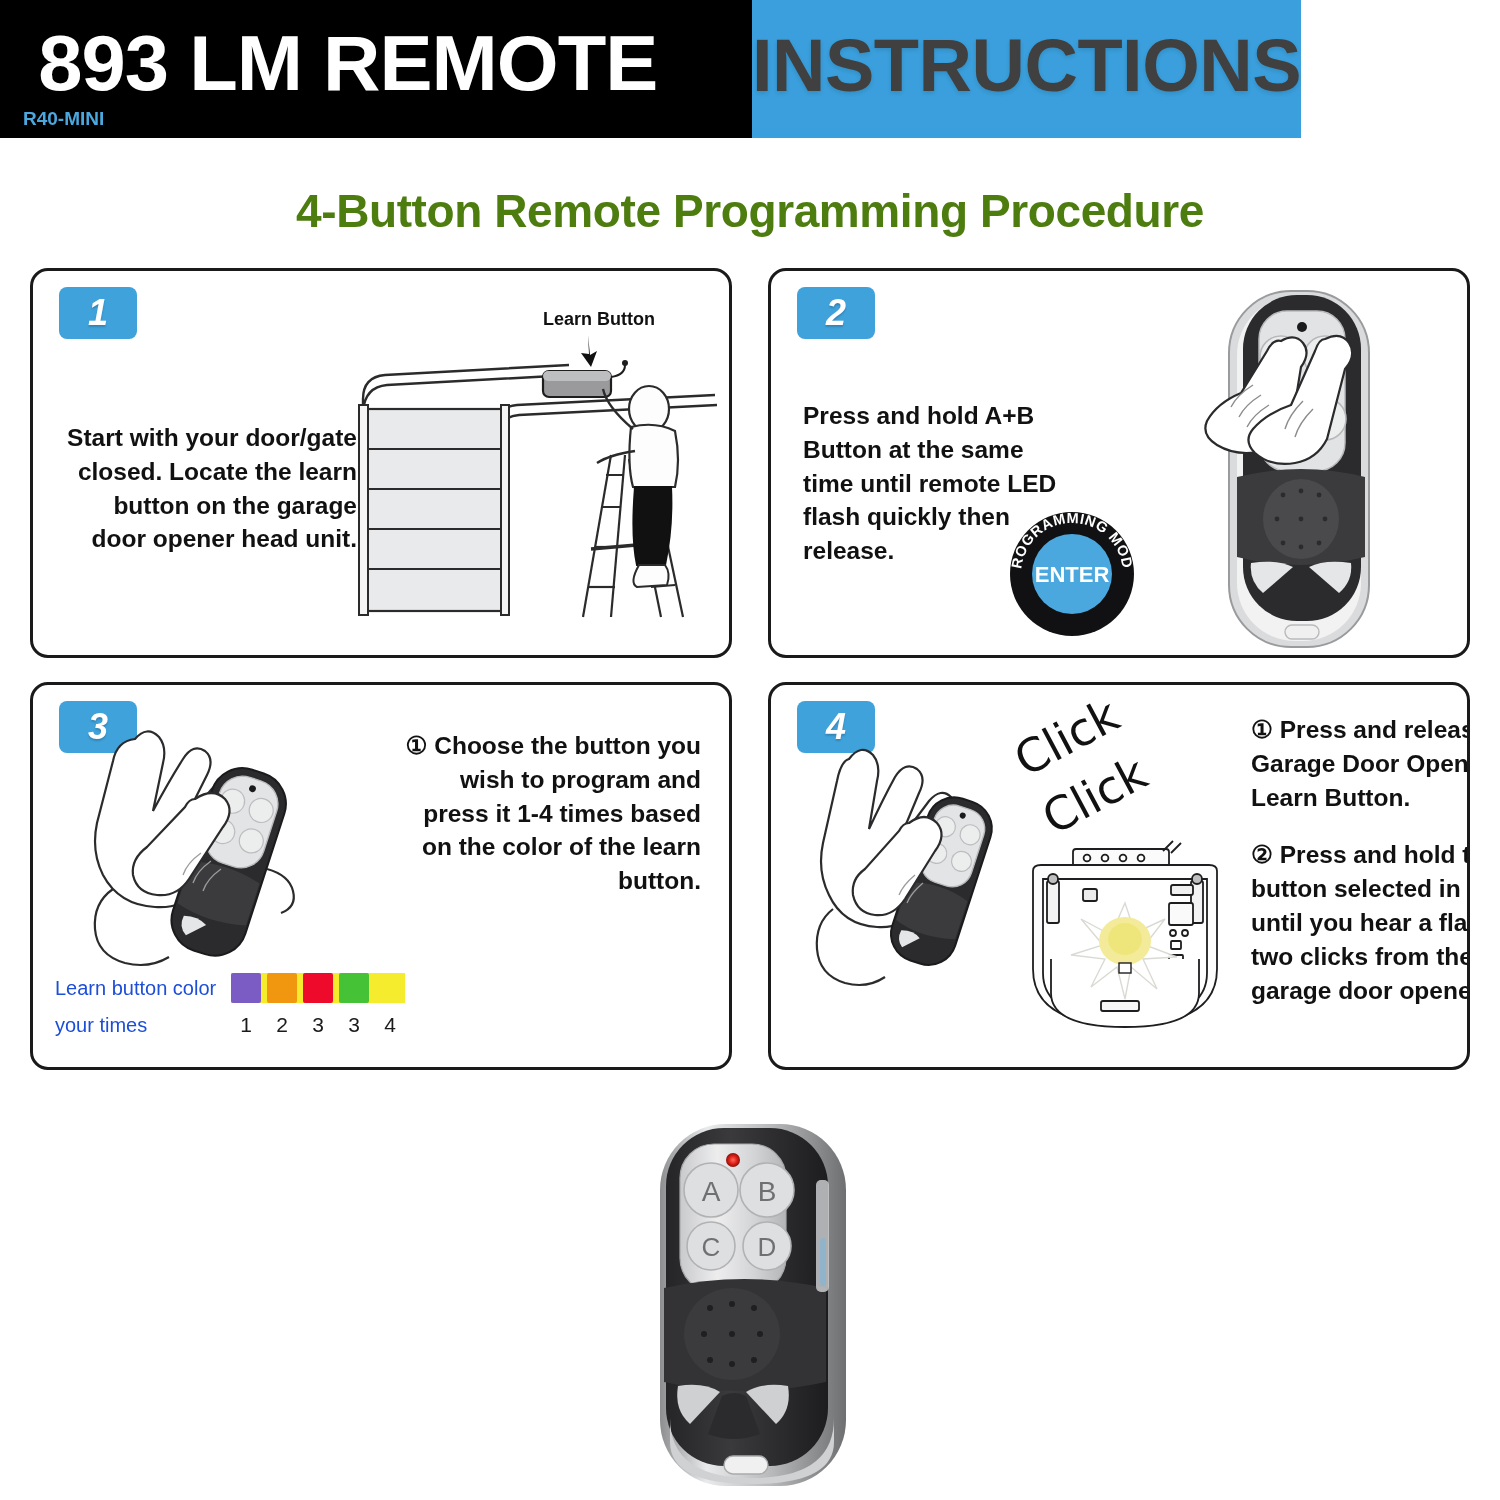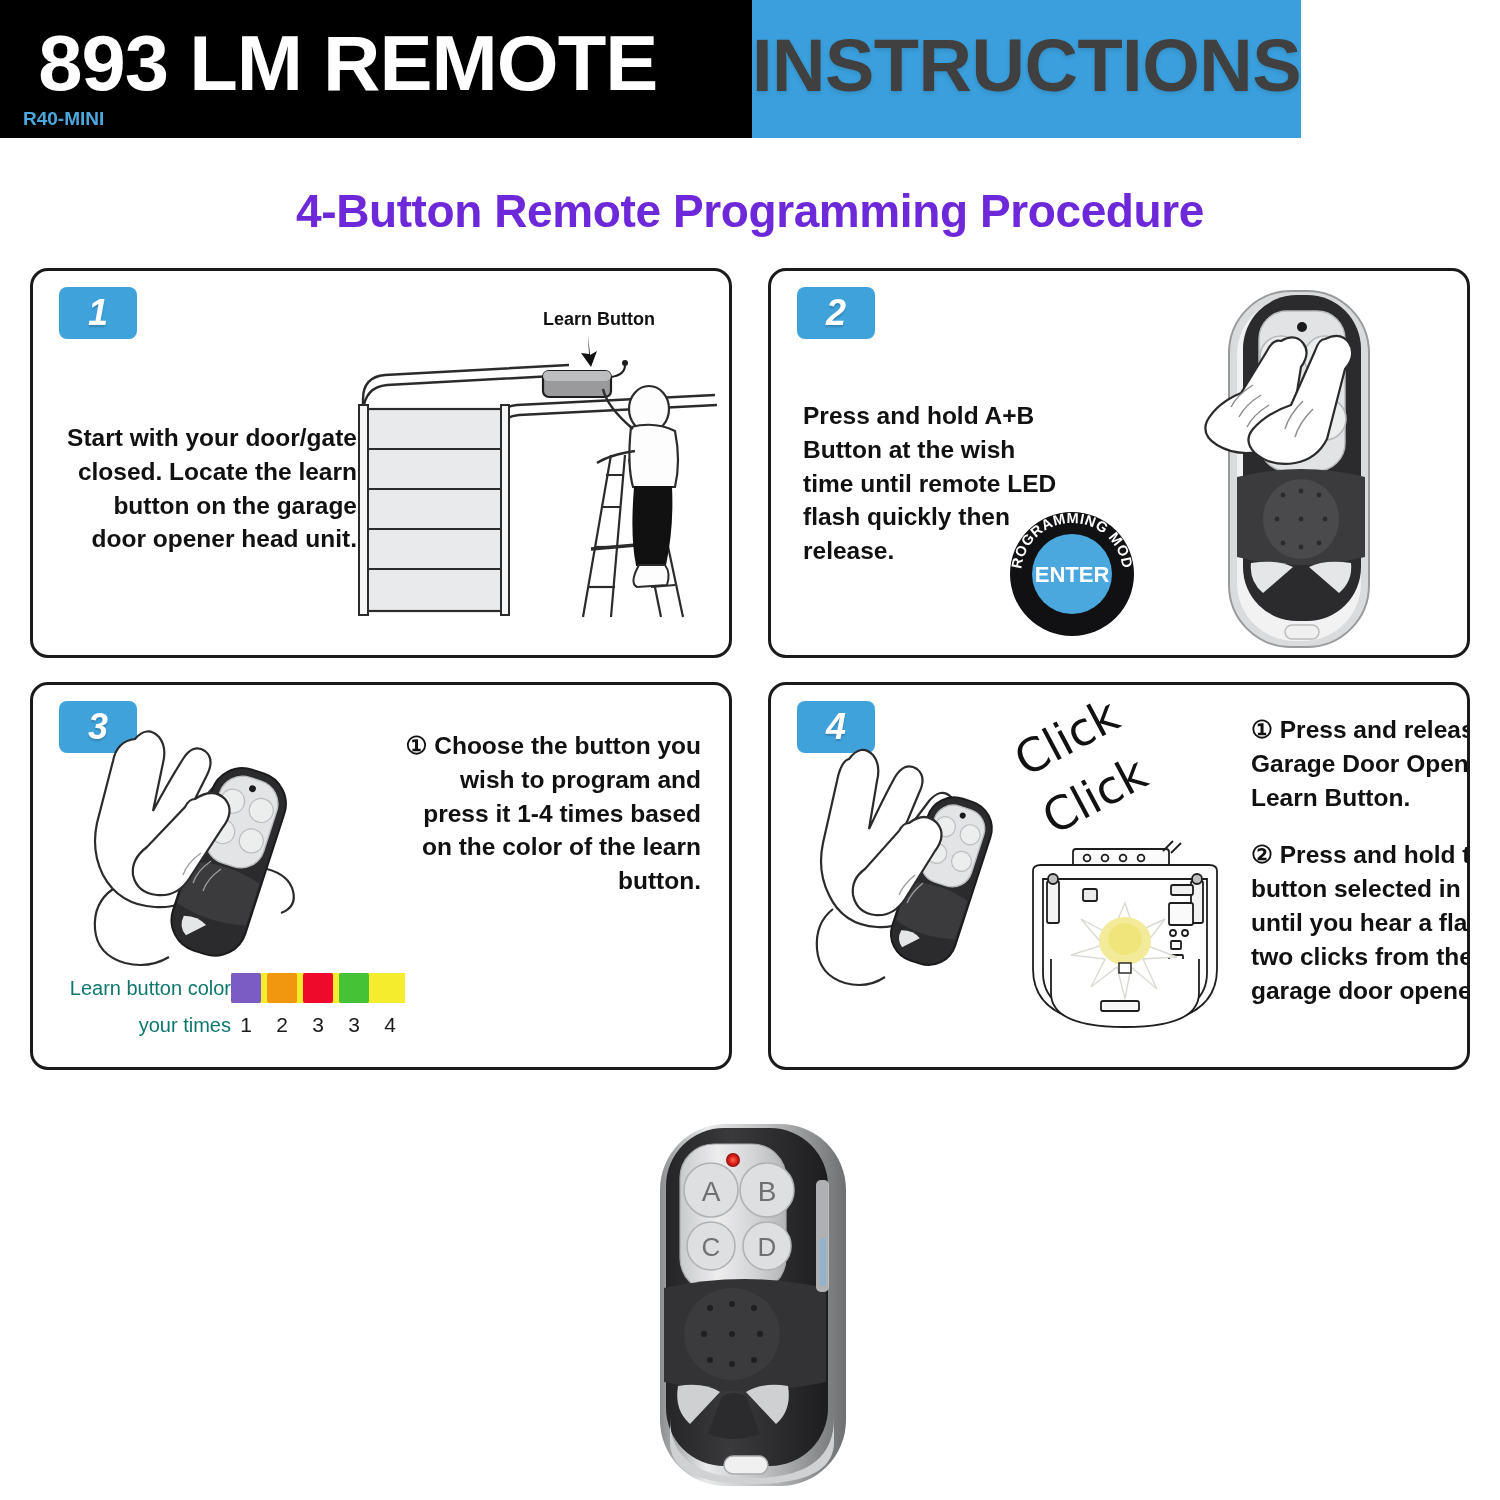--- a/index.html
+++ b/index.html
@@ -42,21 +42,21 @@
     letter-spacing:-0.5px; line-height:1; margin-top:-6px;
     text-shadow: 0 2px 4px rgba(0,0,0,.12);
     white-space:nowrap;
   }
 
   
   .main-title {
     text-align:center;
     font-size:46px;
     font-weight:bold;
-    color:#6d28d9;
+    color:#4d7c0f;
     margin-top:46px;
     letter-spacing:-0.4px;
   }
 
   
   .grid {
     position:absolute;
     left:30px; top:268px;
     width:1440px;
   }
@@ -103,21 +103,21 @@
     position:absolute; left:236px; top:238px;
     width:130px; height:130px;
   }
 
   
   .p3-art { position:absolute; left:20px; top:18px; width:330px; height:290px; }
   .p3-text { position:absolute; left:368px; top:44px; width:300px;text-align:right; }
   .legend { position:absolute; left:22px; bottom:20px; width:350px; }
   .legend-row { display:flex; align-items:center; margin-bottom:10px; }
   .legend-label {
-    font-size:20px; color:#0f766e; width:185px; font-weight:normal;text-align:right;
+    font-size:20px; color:#1d4ed8; width:185px; font-weight:normal;
   }
   .swatches { display:flex; gap:6px; }
   .swatch { width:30px; height:30px; border-radius:2px; }
   .times { display:flex; gap:6px; }
   .time-cell {
     width:30px; text-align:center; font-size:21px; color:#1a1a1a;
   }
 
   
   .p4-art { position:absolute; left:20px; top:14px; width:250px; height:330px; }
@@ -225,21 +225,21 @@
             <path d="M296 266 q-10 18 -2 22 l30 -2 q4 -12 -2 -20 z" fill="#fdfdfd" stroke="#2b2b2b" stroke-width="2"></path>
           </g>
         </svg>
       </div>
     </div>
 
     <div class="panel panel-r1">
       <div class="step-badge">2</div>
 
       <div class="p2-text">
-        <div class="body-text">Press and hold A+B Button at the wish time until remote LED flash quickly then release.</div>
+        <div class="body-text">Press and hold A+B Button at the same time until remote LED flash quickly then release.</div>
       </div>
 
       <div class="prog-badge">
         <svg viewBox="0 0 130 130" width="130" height="130">
           <defs>
             <path id="arcTop" d="M 14 65 A 51 51 0 1 1 116 65"></path>
           </defs>
           <circle cx="65" cy="65" r="62" fill="#111113"></circle>
           <circle cx="65" cy="65" r="40" fill="#4aa8de"></circle>
           <text font-family="Liberation Sans, sans-serif" font-size="14.5" font-weight="bold" fill="#ffffff" letter-spacing="0.6">

